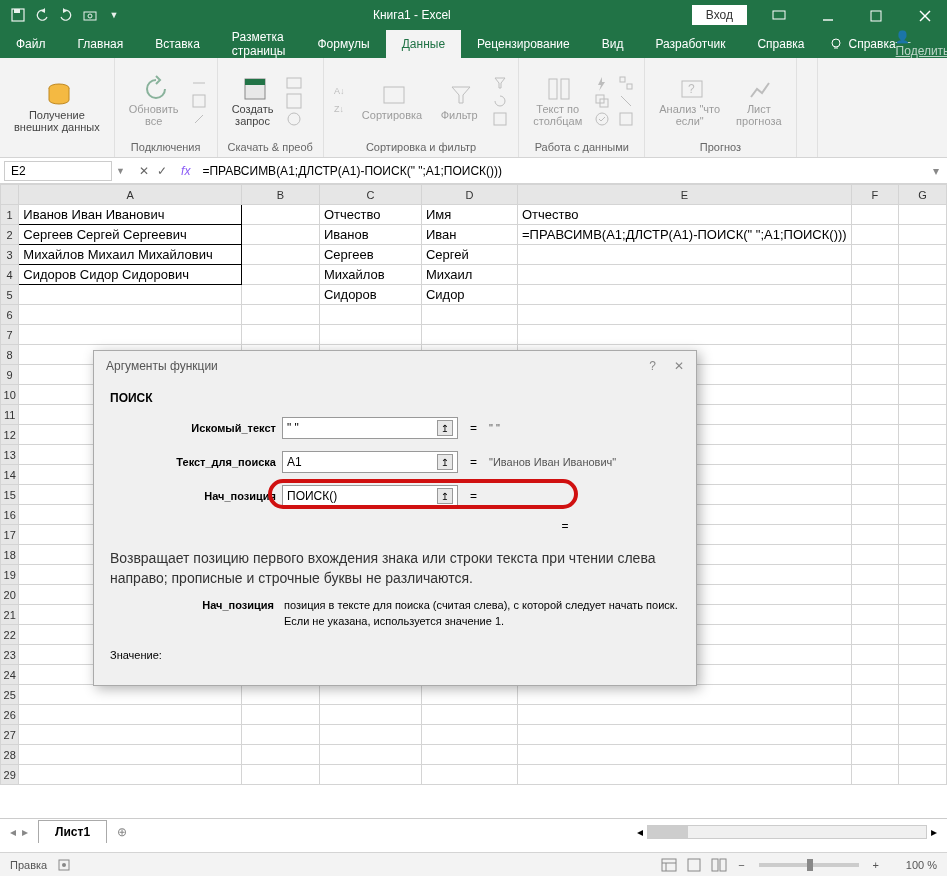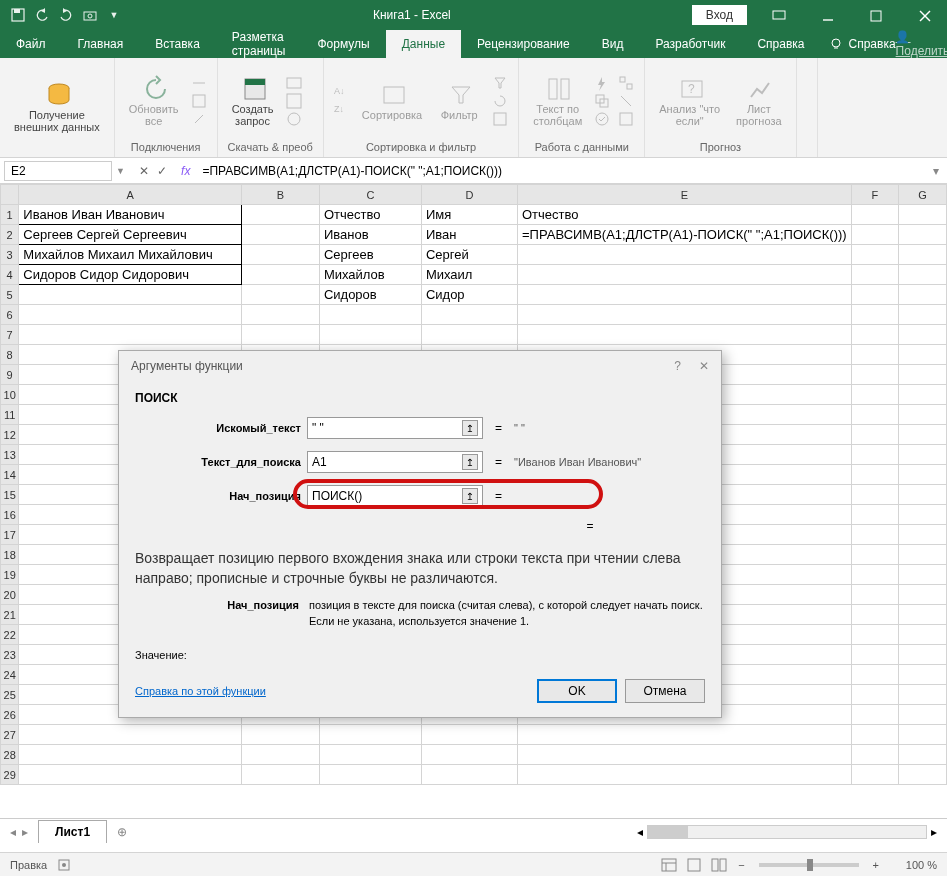--- a/index.html
+++ b/index.html
@@ -46,21 +46,21 @@
 .grid .colhead { background: #e6e6e6; text-align: center; font-size: 11px; color: #333; height: 20px; }
 .grid .colhead.A { width: 240px; }
 .grid .colhead.B { width: 127px; }
 .grid .colhead.C, .grid .colhead.D, .grid .colhead.E { width: 125px; }
 .grid .colhead.F, .grid .colhead.G { width: 75px; }
 .grid td { padding: 1px 4px; white-space: nowrap; overflow: visible; }
 .grid td.bordered { border: 1px solid #000; }
 .corner-cell { background: #e6e6e6; }
 
 
-.dialog { position: absolute; left: 118px; top: 350px; width: 604px; background: #f0f0f0; border: 1px solid #aaa; box-shadow: 3px 3px 12px rgba(0,0,0,0.3); font-size: 12px; }
+.dialog { position: absolute; left: 93px; top: 350px; width: 604px; background: #f0f0f0; border: 1px solid #aaa; box-shadow: 3px 3px 12px rgba(0,0,0,0.3); font-size: 12px; }
 .dialog-title { padding: 8px 12px; display: flex; justify-content: space-between; color: #555; font-size: 12px; }
 .dialog-title .controls { display: flex; gap: 18px; color: #888; }
 .dialog-body { padding: 10px 16px 14px; }
 .func-name { font-weight: bold; font-size: 12px; margin-bottom: 10px; }
 .arg-row { display: flex; align-items: center; margin-bottom: 6px; gap: 6px; margin-top: 12px; }
 .arg-row .lbl { width: 166px; text-align: right; font-weight: bold; font-size: 11px; }
 .arg-row .inp { width: 176px; border: 1px solid #999; padding: 2px 4px; background: #fff; display: flex; justify-content: space-between; align-items: center; font-size: 12px; }
 .arg-row .inp .collapse-btn { border: 1px solid #999; width: 16px; height: 16px; display: inline-flex; align-items: center; justify-content: center; font-size: 10px; background: #e8e8e8; }
 .arg-row .eq { padding: 0 6px; }
 .arg-row .result { color: #555; font-size: 11px; }
@@ -755,27 +755,20 @@
 
     <div class="desc">Возвращает позицию первого вхождения знака или строки текста при чтении слева направо; прописные и строчные буквы не различаются.</div>
 
     <div class="arg-desc">
       <span class="albl">Нач_позиция</span>
       <span style="flex:1">позиция в тексте для поиска (считая слева), с которой следует начать поиск. Если не указана, используется значение 1.</span>
     </div>
 
     <div class="value-row">Значение:</div>
 
-    <div class="dialog-buttons">
-      <a href="#">Справка по этой функции</a>
-      <div class="dbtns">
-        <button class="dbtn primary">OK</button>
-        <button class="dbtn">Отмена</button>
-      </div>
-    </div>
   </div>
 </div>
 
 <div class="sheet-tabs">
   <div class="nav">
     <span>◂</span>
     <span>▸</span>
   </div>
   <div class="sheet-tab">Лист1</div>
   <div class="sheet-add">⊕</div>

